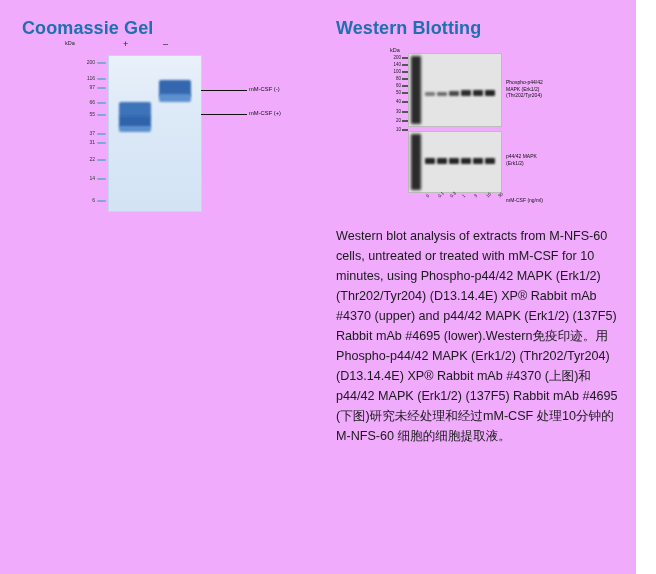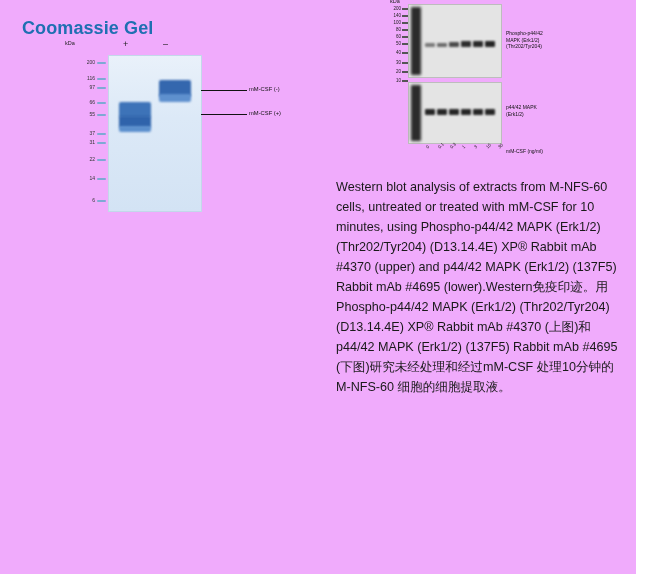--- a/index.html
+++ b/index.html
@@ -258,20 +258,21 @@
         <div class="right-label" style="left:165px;top:37px;">mM-CSF (-)</div>
 
         <div class="right-tick" style="left:117px;top:65px;width:46px;"></div>
         <div class="right-label" style="left:165px;top:61px;">mM-CSF (+)</div>
       </div>
     </div>
 
   </div>
 
   <div class="column" id="col-right">
+    <div class="panel-title">Western Blotting</div>
 
     <div class="figure-wrap">
       <div class="wb-fig">
 
         <div class="kda-label" style="left:2px;top:-2px;">kDa</div>
 
         <div class="wb-ladder" style="top:6px;height:136px;">
           <div class="wb-lrow" style="top:0px">
             <span class="wb-lnum">200</span>
             <span class="wb-ltick"></span>

